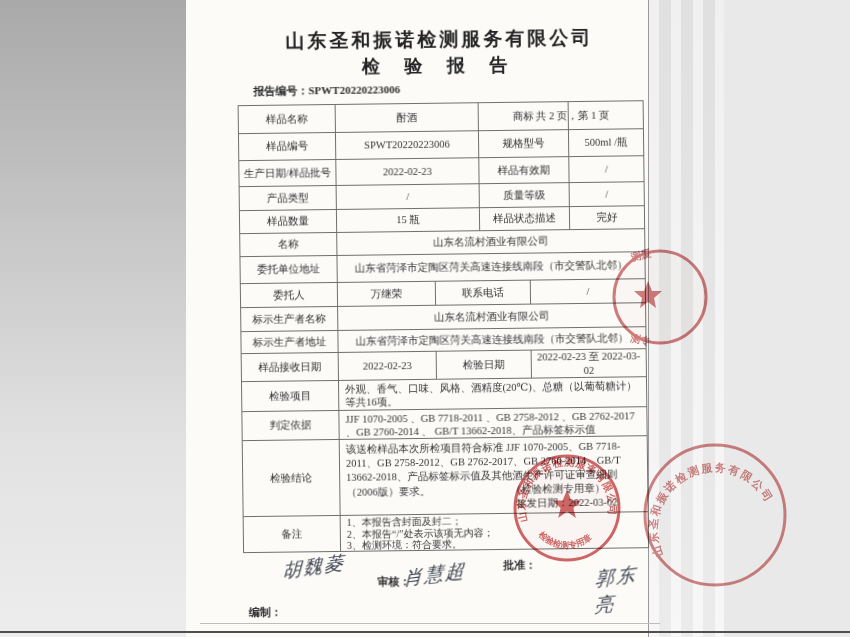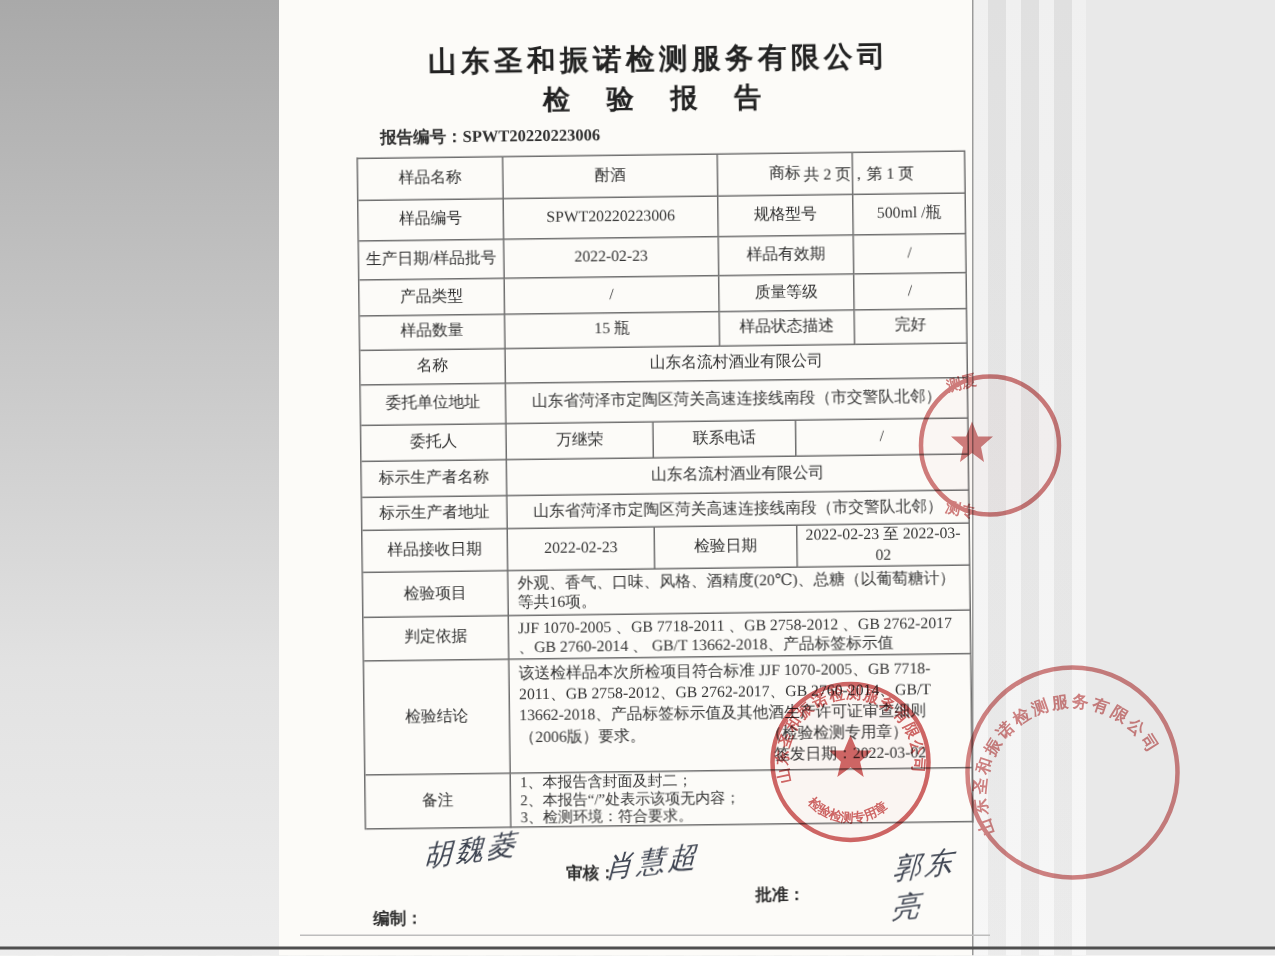--- a/index.html
+++ b/index.html
@@ -144,21 +144,21 @@
             <div>2、本报告“/”处表示该项无内容；</div>
             <div>3、检测环境：符合要求。</div>
           </div>
         </div>
       </div>
 
       <span class="sig-label" style="left:59px;top:603px">编制：</span>
       <span class="sig-name" style="left:93px;top:553px">胡魏菱</span>
       <span class="sig-label" style="left:188px;top:574px">审核：</span>
       <span class="sig-name" style="left:214px;top:562px">肖慧超</span>
-      <span class="sig-label" style="left:314px;top:590px">批准：</span>
+      <span class="sig-label" style="left:314px;top:559px">批准：</span>
       <span class="sig-name" style="left:405px;top:566px">郭东亮</span>
     </div>
 
     <svg class="stamp" style="left:306px;top:433px" width="150" height="150" viewBox="0 0 150 150">
       <circle cx="75" cy="75" r="52" fill="rgba(214,90,90,0.05)" stroke="#c64545" stroke-width="3"></circle>
       <defs>
         <path id="ringTop" d="M 36 90 A 42 42 0 1 1 114 90" fill="none"></path>
         <path id="ringBottom" d="M 44 99 A 38 38 0 0 0 106 99" fill="none"></path>
       </defs>
       <text font-size="10" fill="#c64545" letter-spacing="1" font-weight="bold">

